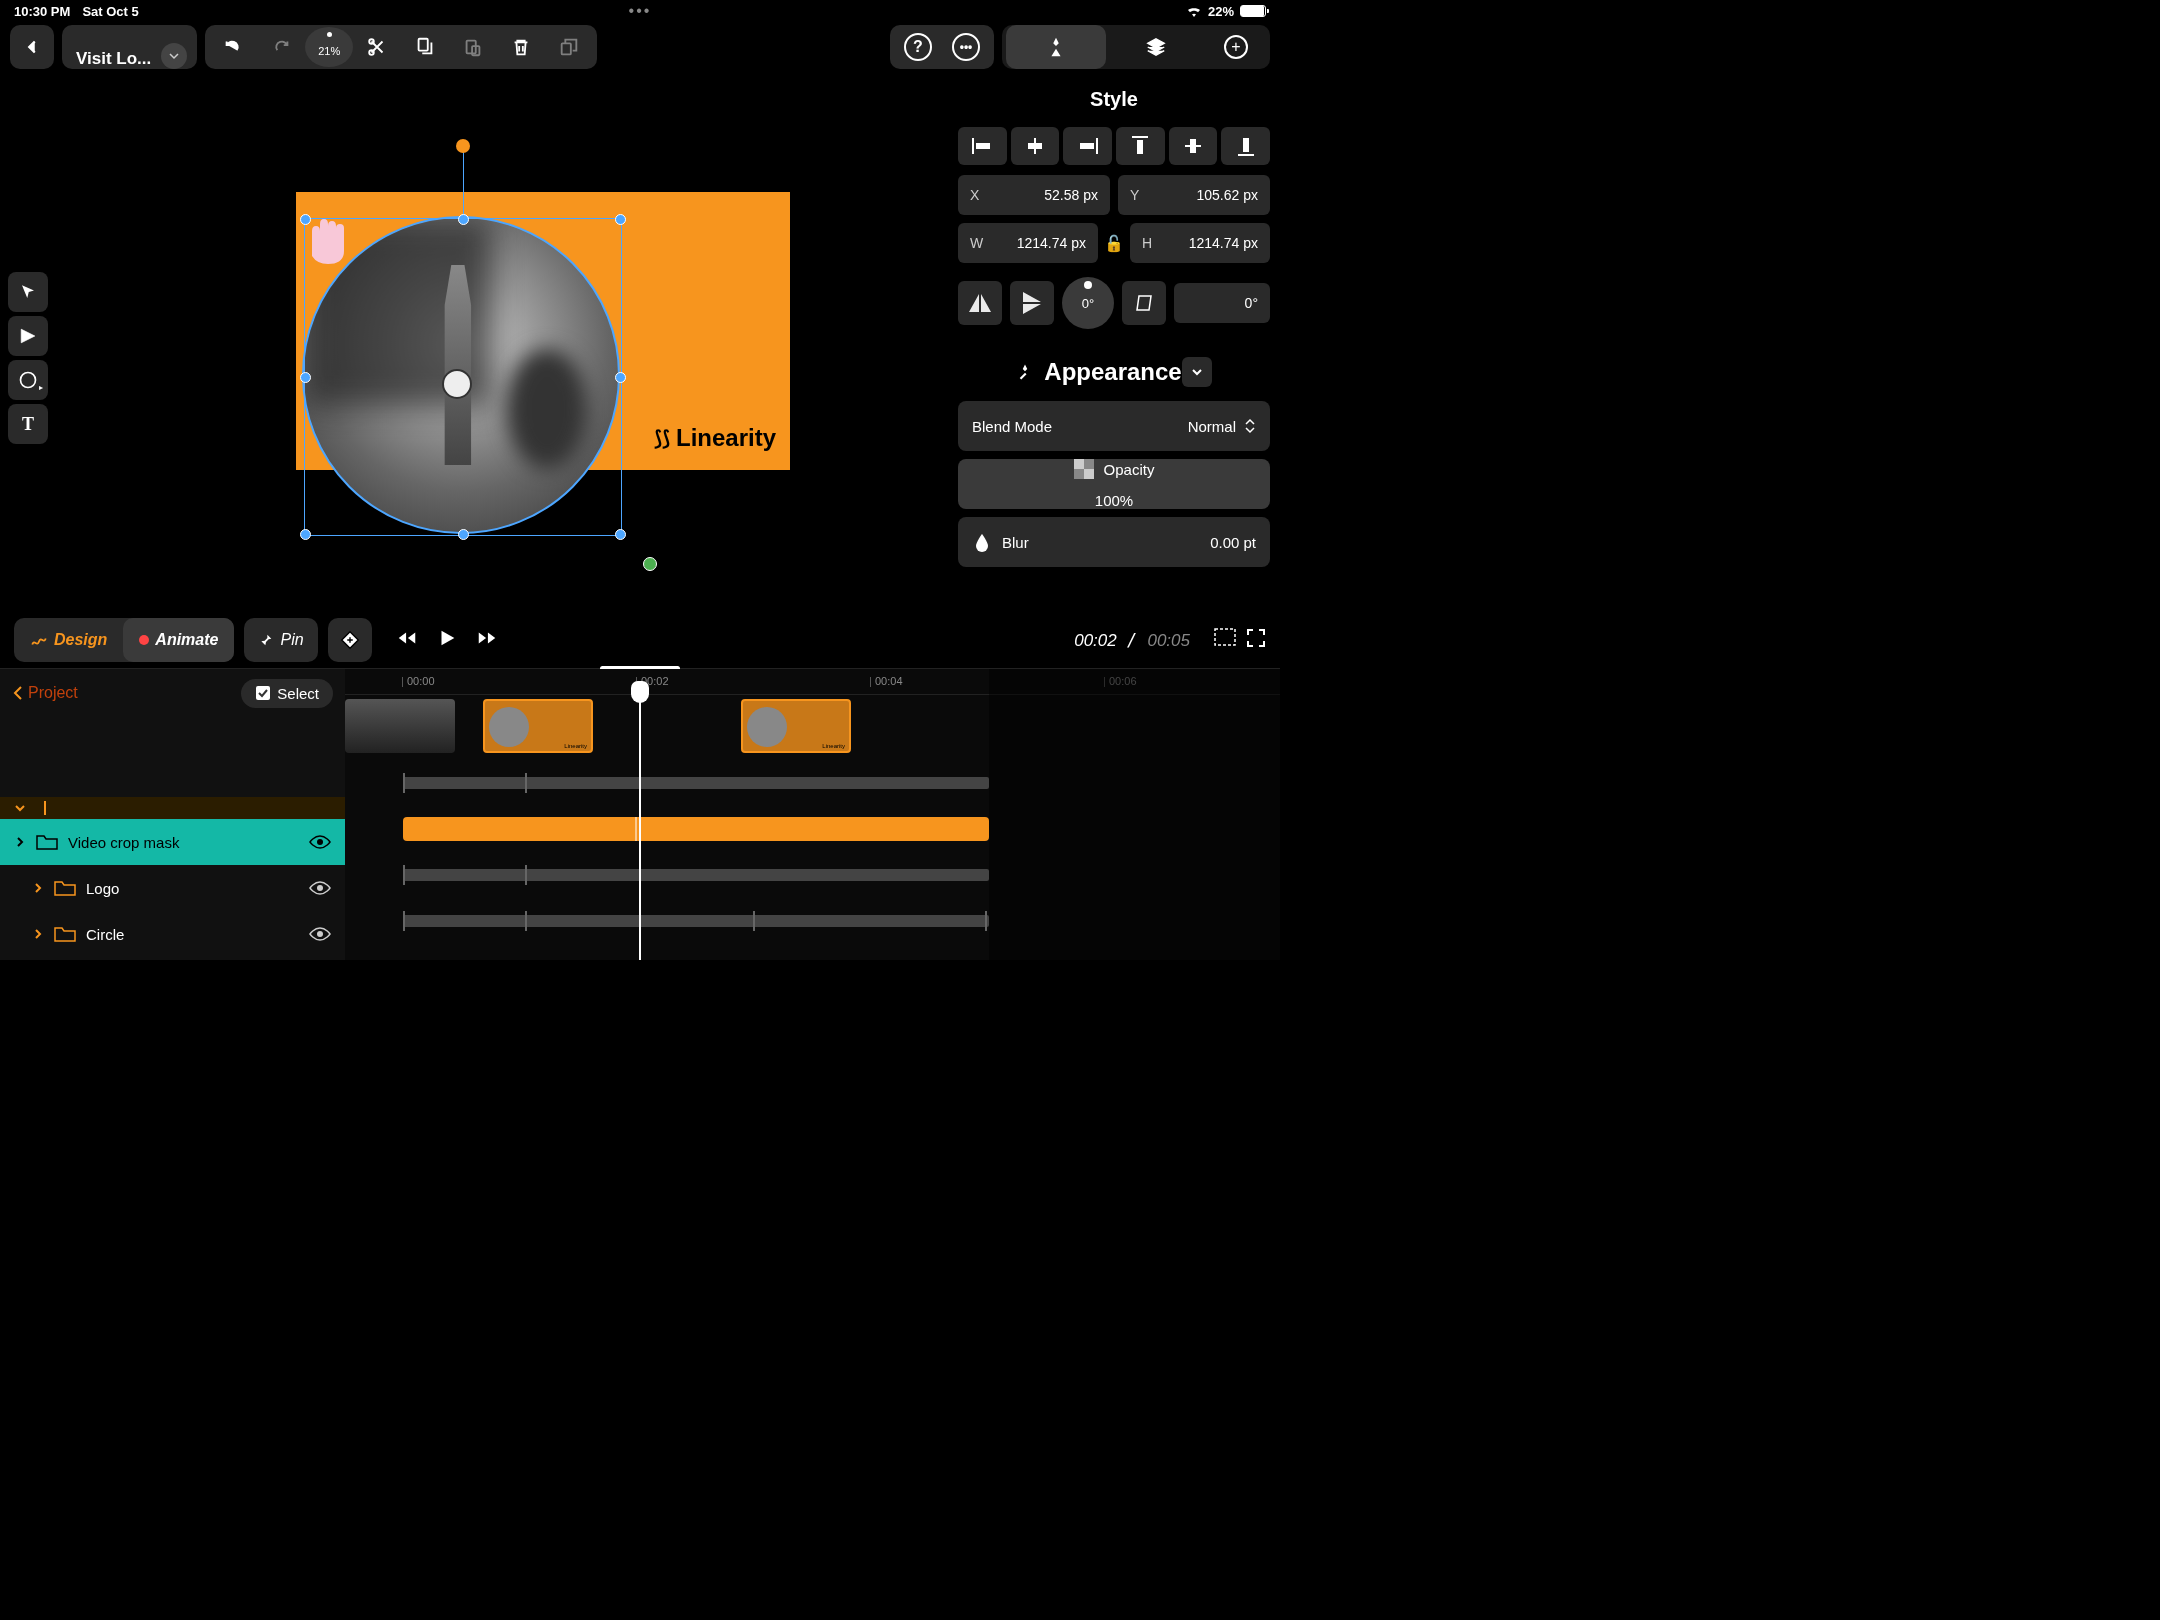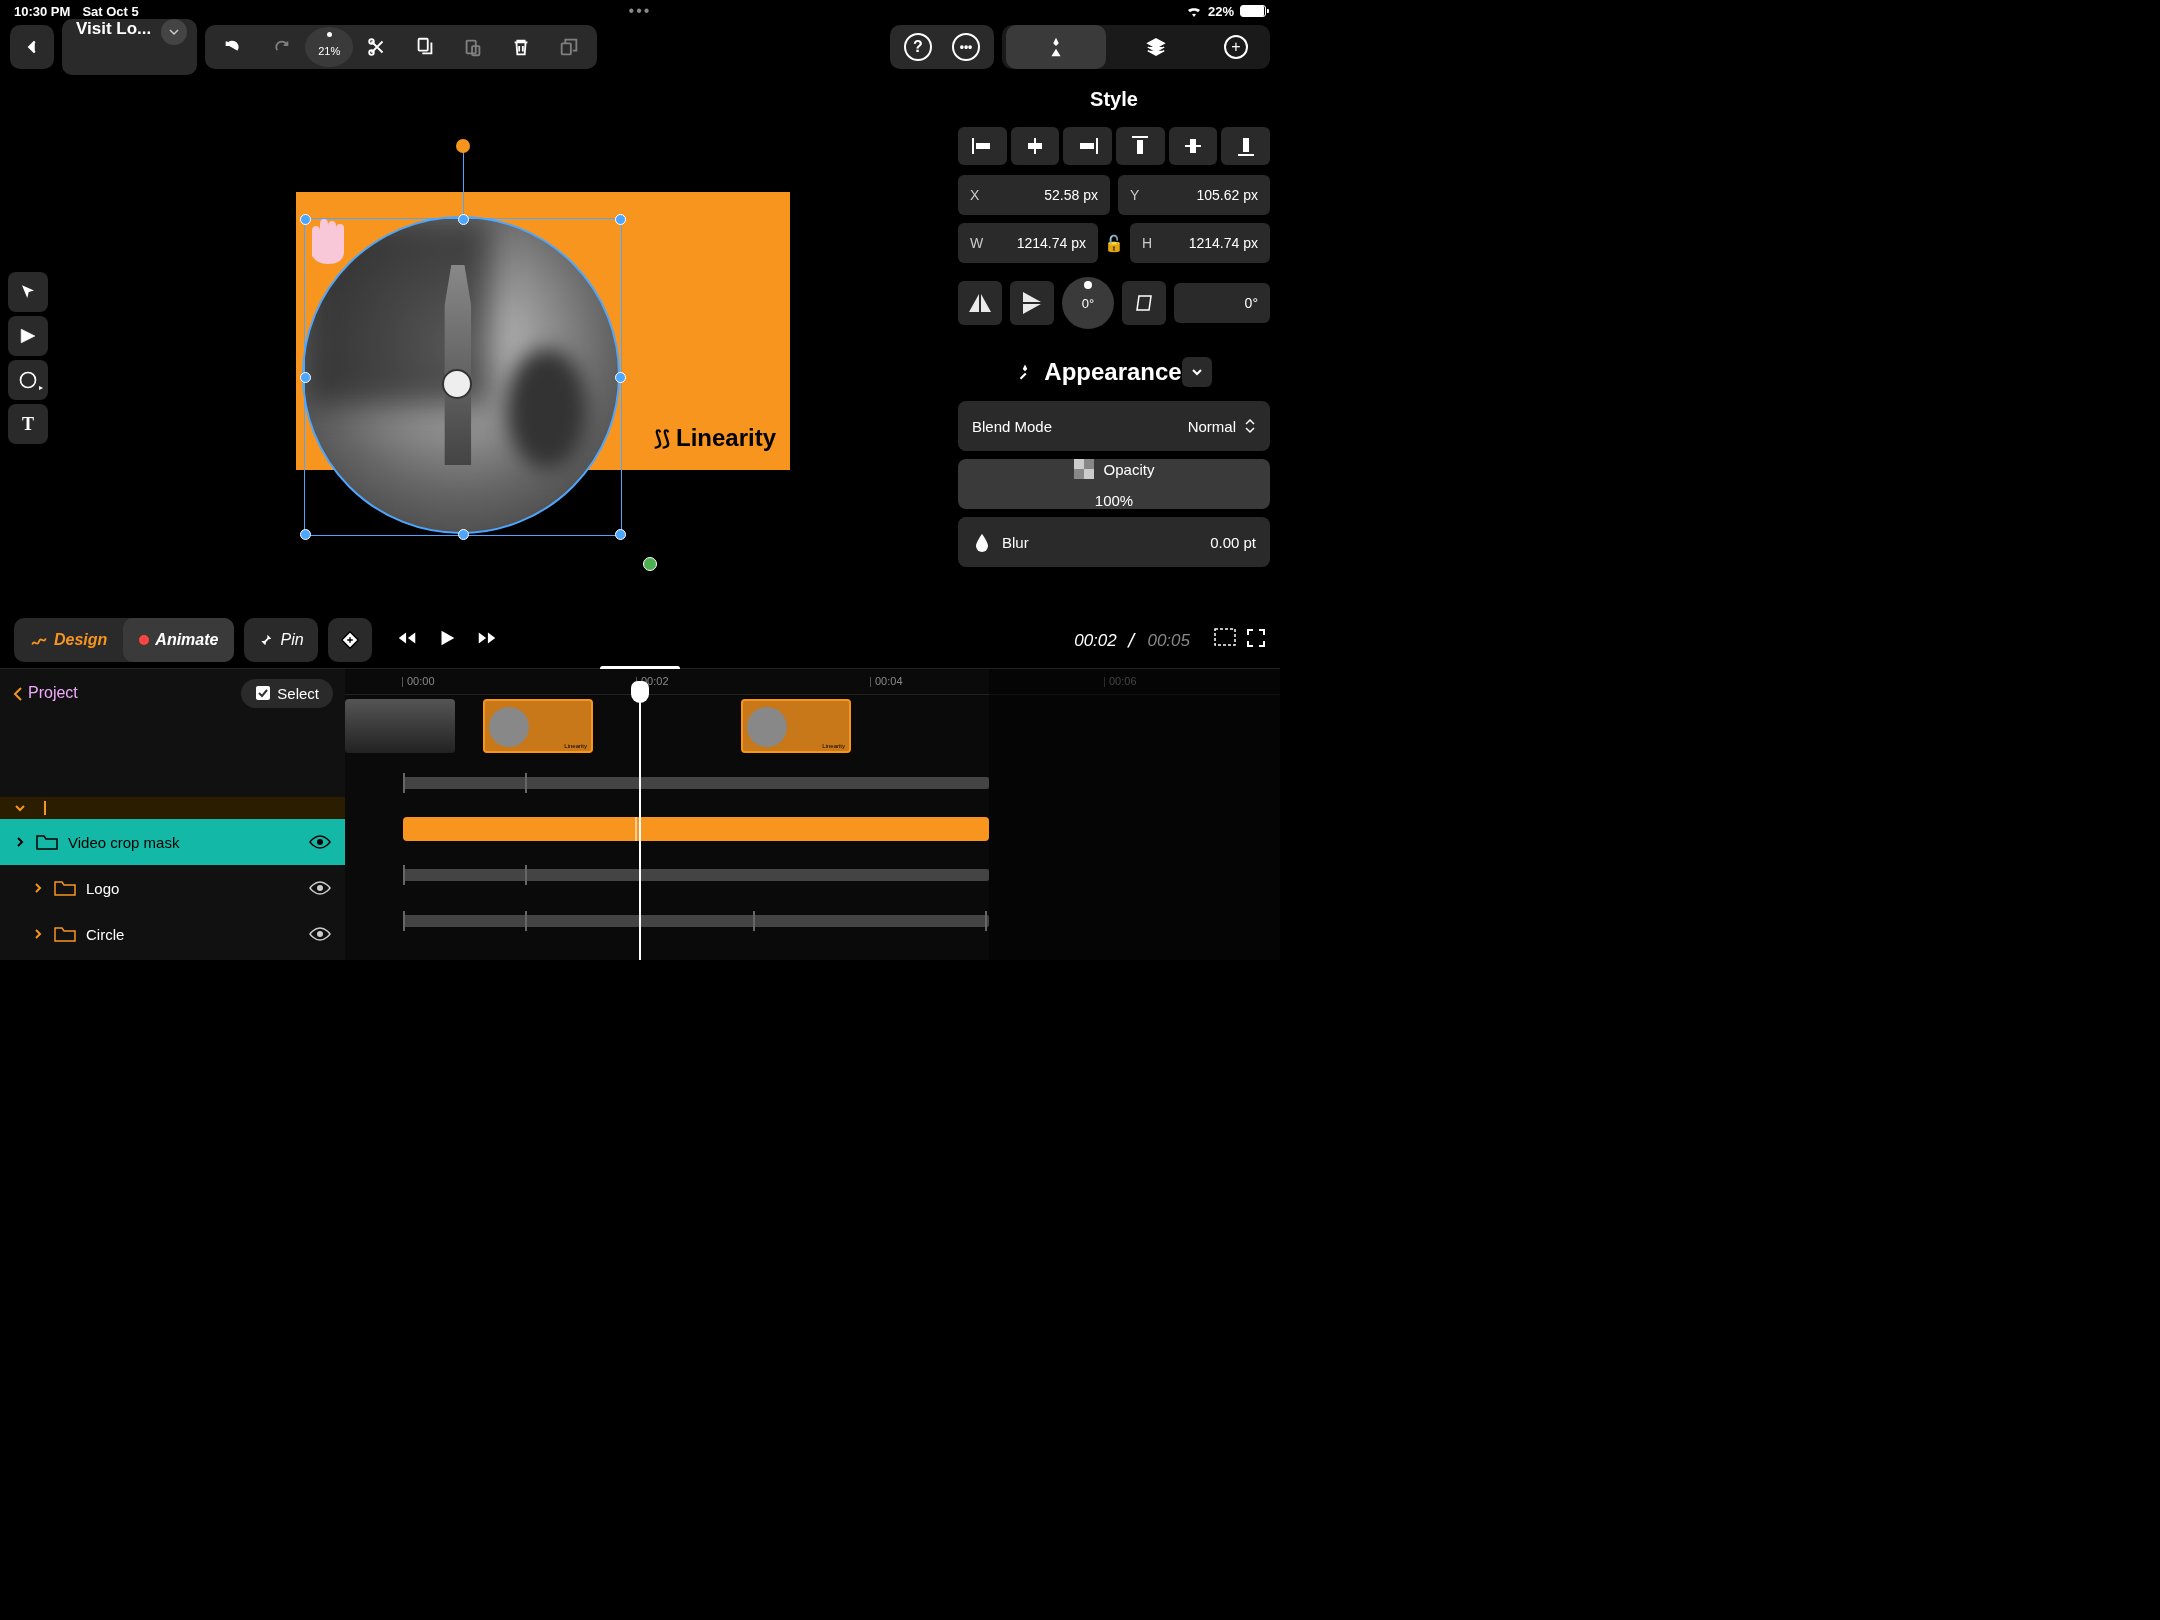--- a/index.html
+++ b/index.html
@@ -12,21 +12,21 @@
 .status-right { display: flex; align-items: center; gap: 6px; font-weight: 600; }
 .wifi-icon { width: 16px; height: 12px; }
 .battery-icon { width: 26px; height: 12px; border: 1.5px solid #fff; border-radius: 3px; position: relative; }
 .battery-icon::after { content: ''; position: absolute; right: -4px; top: 3px; width: 2px; height: 4px; background: #fff; border-radius: 0 1px 1px 0; }
 .battery-fill { background: #fff; height: 100%; width: 97%; border-radius: 1px; }
 
 
 .top-toolbar { height: 50px; display: flex; align-items: center; padding: 0 10px; gap: 8px; }
 .toolbar-btn { width: 44px; height: 44px; display: flex; align-items: center; justify-content: center; border-radius: 10px; cursor: pointer; }
 .toolbar-btn svg { width: 22px; height: 22px; fill: #fff; }
-.project-title { display: flex; align-items: flex-start; gap: 10px; background: #2a2a2a; border-radius: 10px; padding: 0 10px 0 14px; height: 56px; font-size: 17px; font-weight: 600; }
+.project-title { display: flex; align-items: flex-end; gap: 10px; background: #2a2a2a; border-radius: 10px; padding: 0 10px 0 14px; height: 44px; font-size: 17px; font-weight: 600; }
 .project-dropdown { width: 26px; height: 26px; background: #444; border-radius: 50%; display: flex; align-items: center; justify-content: center; }
 .toolbar-group { display: flex; background: #2a2a2a; border-radius: 10px; height: 44px; align-items: center; padding: 0 4px; }
 .toolbar-group .toolbar-btn { width: 48px; }
 .zoom-btn { flex-direction: column; font-size: 11px; position: relative; background: #3a3a3a; border-radius: 50%; width: 40px; height: 40px; }
 .zoom-dot { width: 5px; height: 5px; background: #fff; border-radius: 50%; position: absolute; top: 5px; }
 .disabled { opacity: 0.4; }
 .top-right { margin-left: auto; display: flex; gap: 8px; }
 .icon-circle { width: 44px; height: 44px; border: 2px solid #fff; border-radius: 50%; display: flex; align-items: center; justify-content: center; font-weight: bold; }
 .tab-btn { width: 100px; height: 44px; display: flex; align-items: center; justify-content: center; border-radius: 10px; }
 .tab-btn.active { background: #3a3a3a; }
@@ -85,21 +85,21 @@
 .play-controls svg { width: 22px; height: 22px; fill: #fff; }
 .time-display { margin-left: auto; font-size: 17px; font-family: ui-monospace, monospace; }
 .time-total { color: #888; }
 .aspect-btns { display: flex; gap: 10px; margin-left: 14px; }
 
 
 .timeline-area { display: flex; height: 292px; border-top: 1px solid #222; position: relative; }
 .timeline-grabber { position: absolute; left: 50%; top: -3px; transform: translateX(-50%); width: 80px; height: 5px; background: #fff; border-radius: 3px; }
 .timeline-left { width: 345px; background: #111; }
 .project-header { height: 48px; display: flex; align-items: center; justify-content: space-between; padding: 0 12px; }
-.project-back { color: #f0abfc; font-size: 16px; display: flex; align-items: flex-end; gap: 4px; }
+.project-back { color: #c2410c; font-size: 16px; display: flex; align-items: center; gap: 4px; }
 .select-btn { background: #2a2a2a; border-radius: 18px; padding: 6px 14px; display: flex; align-items: center; gap: 6px; font-size: 15px; }
 .thumbs-row { height: 80px; }
 .layers-list { }
 .layer-row { height: 46px; display: flex; align-items: center; padding: 0 14px; gap: 10px; font-size: 15px; position: relative; }
 .layer-row.stub { height: 22px; background: #2b1d00; }
 .layer-row.selected { background: #14b8a6; color: #000; }
 .layer-chev { width: 12px; color: inherit; }
 .layer-icon { width: 22px; height: 18px; }
 .layer-eye { margin-left: auto; }
 .timeline-right { flex: 1; background: #0a0a0a; position: relative; overflow: hidden; }

